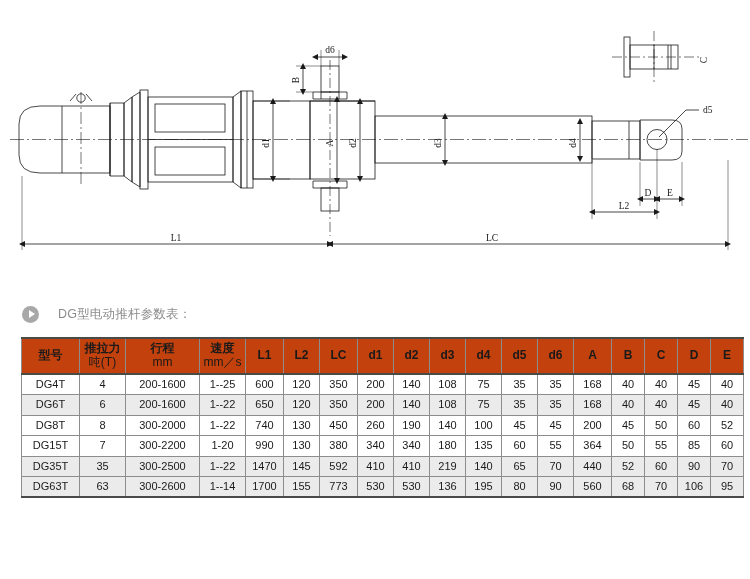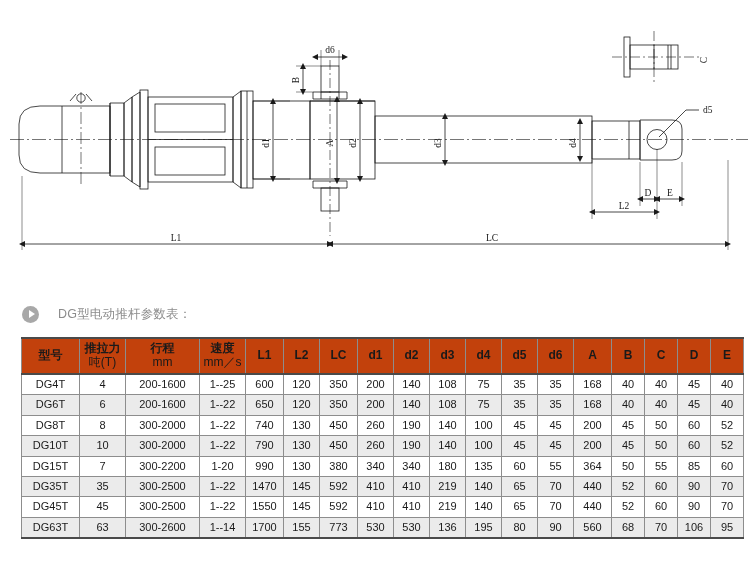--- a/index.html
+++ b/index.html
@@ -446,40 +446,20 @@
           <td>140</td>
           <td>100</td>
           <td>45</td>
           <td>45</td>
           <td>200</td>
           <td>45</td>
           <td>50</td>
           <td>60</td>
           <td>52</td>
         </tr>
-        <tr class="alt">
-          <td class="col-model">DG10T</td>
-          <td>10</td>
-          <td>300-2000</td>
-          <td>1--22</td>
-          <td>790</td>
-          <td>130</td>
-          <td>450</td>
-          <td>260</td>
-          <td>190</td>
-          <td>140</td>
-          <td>100</td>
-          <td>45</td>
-          <td>45</td>
-          <td>200</td>
-          <td>45</td>
-          <td>50</td>
-          <td>60</td>
-          <td>52</td>
-        </tr>
         <tr>
           <td class="col-model">DG15T</td>
           <td>7</td>
           <td>300-2200</td>
           <td>1-20</td>
           <td>990</td>
           <td>130</td>
           <td>380</td>
           <td>340</td>
           <td>340</td>
@@ -506,40 +486,20 @@
           <td>219</td>
           <td>140</td>
           <td>65</td>
           <td>70</td>
           <td>440</td>
           <td>52</td>
           <td>60</td>
           <td>90</td>
           <td>70</td>
         </tr>
-        <tr>
-          <td class="col-model">DG45T</td>
-          <td>45</td>
-          <td>300-2500</td>
-          <td>1--22</td>
-          <td>1550</td>
-          <td>145</td>
-          <td>592</td>
-          <td>410</td>
-          <td>410</td>
-          <td>219</td>
-          <td>140</td>
-          <td>65</td>
-          <td>70</td>
-          <td>440</td>
-          <td>52</td>
-          <td>60</td>
-          <td>90</td>
-          <td>70</td>
-        </tr>
         <tr class="alt">
           <td class="col-model">DG63T</td>
           <td>63</td>
           <td>300-2600</td>
           <td>1--14</td>
           <td>1700</td>
           <td>155</td>
           <td>773</td>
           <td>530</td>
           <td>530</td>

